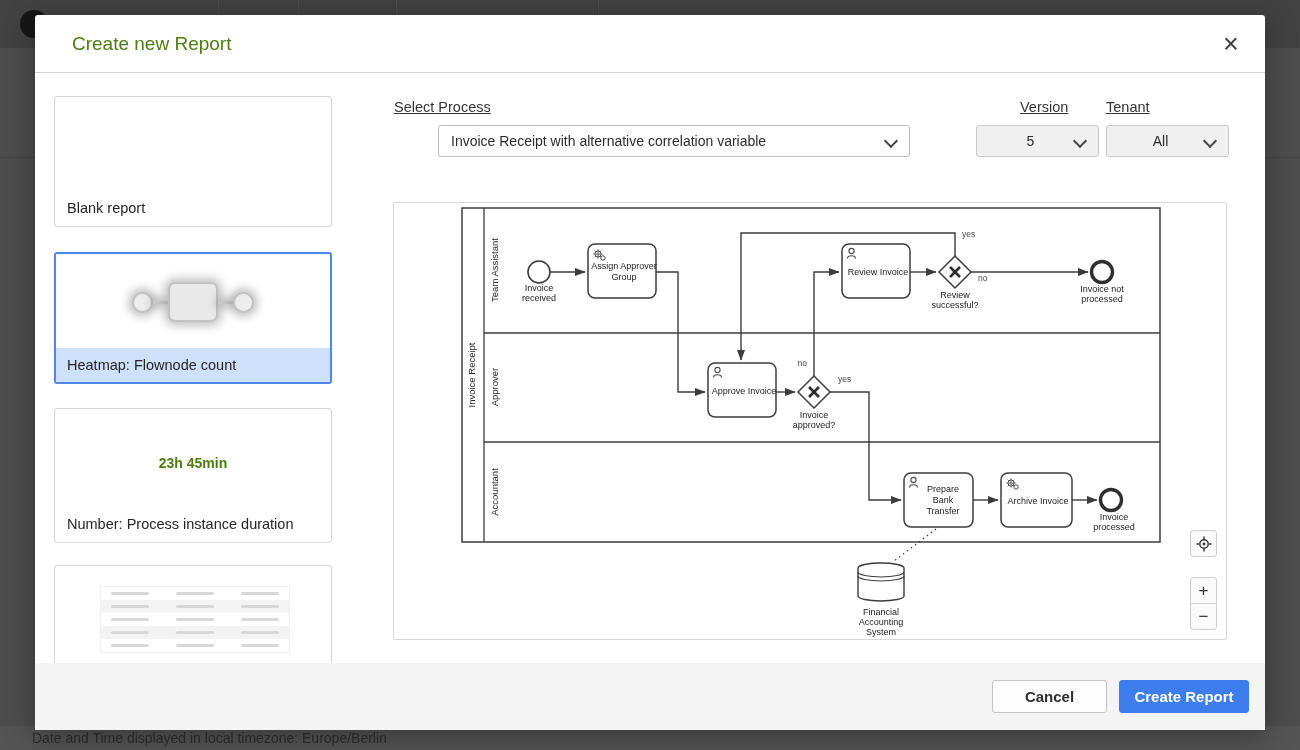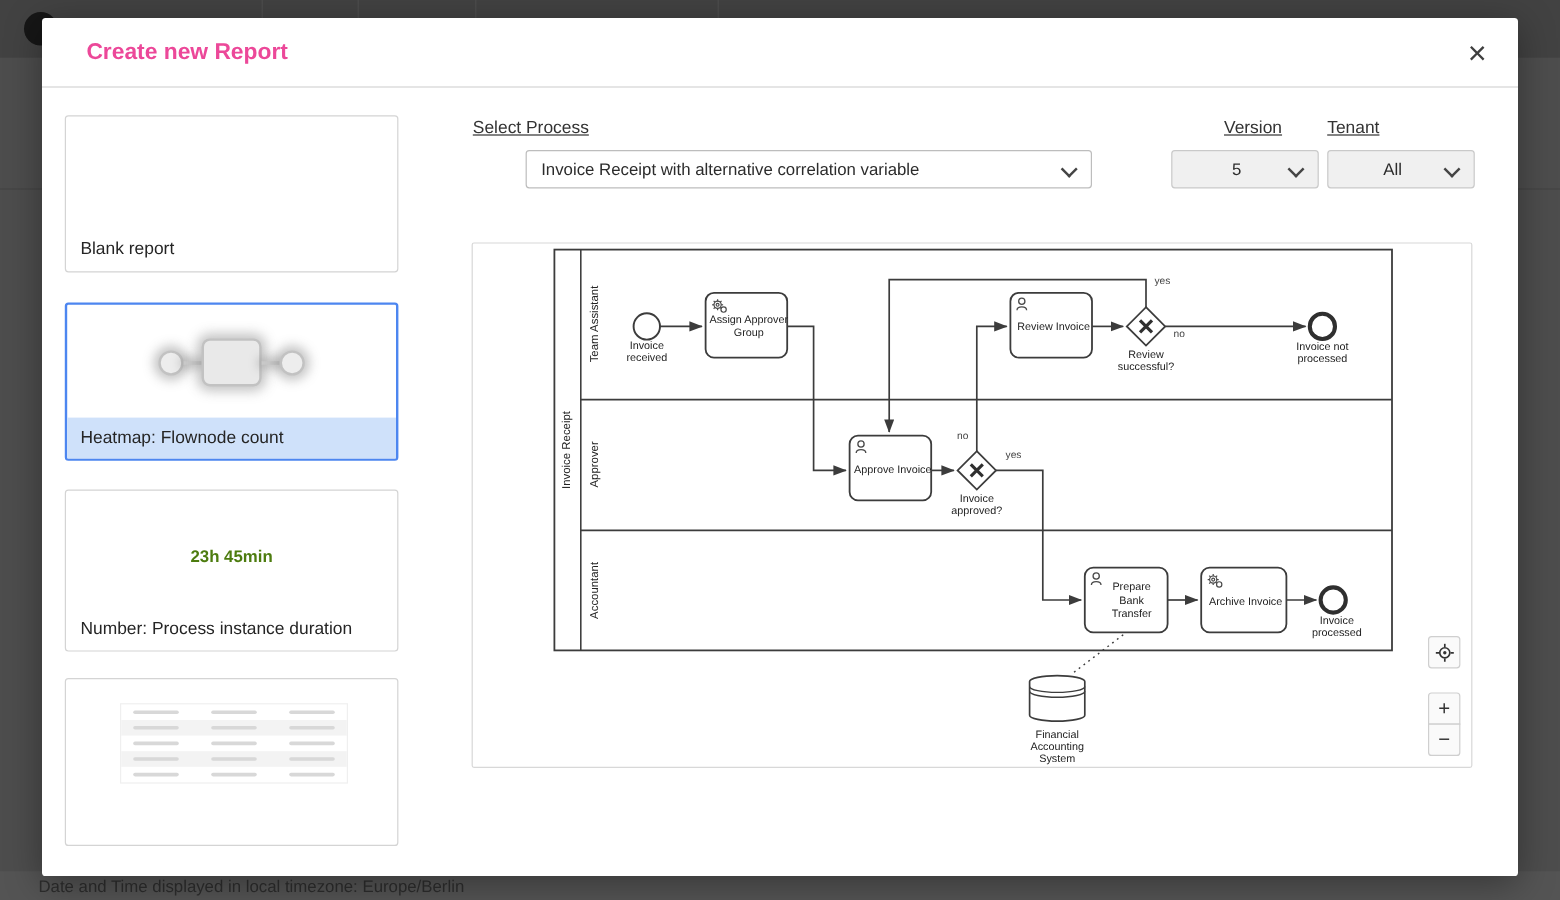--- a/index.html
+++ b/index.html
@@ -11,21 +11,21 @@
     background:#161616;color:#8a8a8a;font-weight:bold;font-size:15px;display:flex;align-items:center;justify-content:center;}
   .bg-line{position:absolute;left:0;top:157px;width:1300px;height:1px;background:#454545;}
   .bg-footer{position:absolute;left:0;top:726px;width:1300px;height:24px;background:#545454;
     display:flex;align-items:center;justify-content:space-between;box-sizing:border-box;padding:0 30px 0 32px;}
   .bg-footer span{font-size:14px;color:#2d2d2d;}
   
   .modal{position:absolute;left:35px;top:15px;width:1230px;height:715px;background:#ffffff;
     border-radius:3px;box-shadow:0 6px 30px rgba(0,0,0,0.35);z-index:5;}
   .modal-header{position:absolute;left:0;top:0;right:0;height:58px;border-bottom:1px solid #d4d4d4;
     display:flex;align-items:center;padding-left:37px;box-sizing:border-box;}
-  .modal-title{font-size:19px;font-weight:bold;color:#ec4899;}
+  .modal-title{font-size:19px;font-weight:normal;color:#4d7c0f;}
   .close-btn{position:absolute;right:16px;top:11px;width:36px;height:36px;border:none;background:transparent;
     font-size:27px;line-height:36px;color:#3f3f3f;cursor:pointer;padding:0;}
   
   .card{position:absolute;left:19px;width:278px;background:#fff;border:1px solid #d4d4d4;border-radius:3px;box-sizing:border-box;}
   .card.selected{border:2px solid #4d86f0;}
   .card-label{position:absolute;left:0;right:0;bottom:0;padding:10px 12px;font-size:14.5px;color:#252525;}
   .card.selected .card-label{background:#cfe1fa;padding:9px 11px;}
   .num-preview{position:absolute;left:0;right:0;top:46px;text-align:center;font-size:14px;font-weight:bold;color:#4d7c0f;}
   
   .hm-preview{position:absolute;left:0;right:0;top:0;height:96px;display:flex;align-items:center;justify-content:center;}
@@ -303,13 +303,17 @@
         <line x1="0.5" y1="8" x2="3.2" y2="8" stroke="#333" stroke-width="1.4"></line>
         <line x1="12.8" y1="8" x2="15.5" y2="8" stroke="#333" stroke-width="1.4"></line>
       </svg>
     </button>
     <div class="zoom-group">
       <button class="dg-btn">+</button>
       <button class="dg-btn">−</button>
     </div>
   </div>
 
+  <div class="modal-footer">
+    <button class="btn btn-cancel">Cancel</button>
+    <button class="btn btn-primary">Create Report</button>
+  </div>
 </div>
 
 </body></html>

